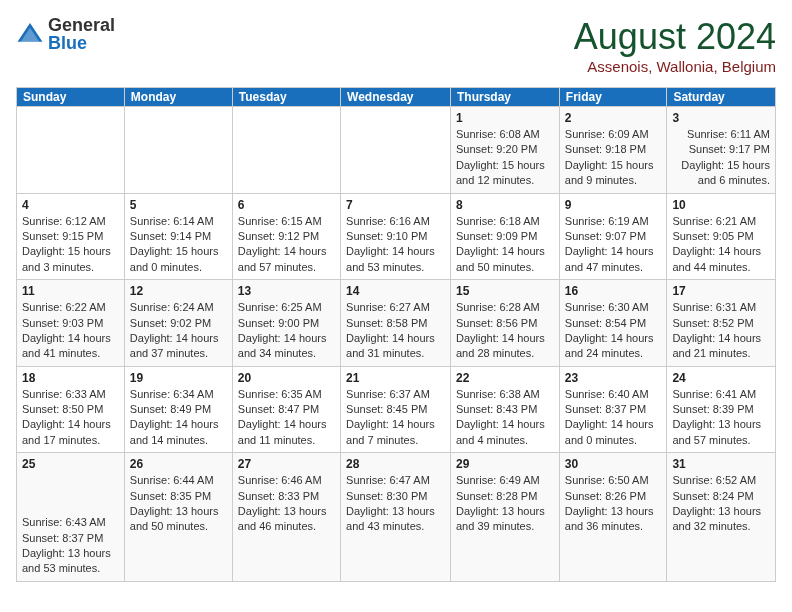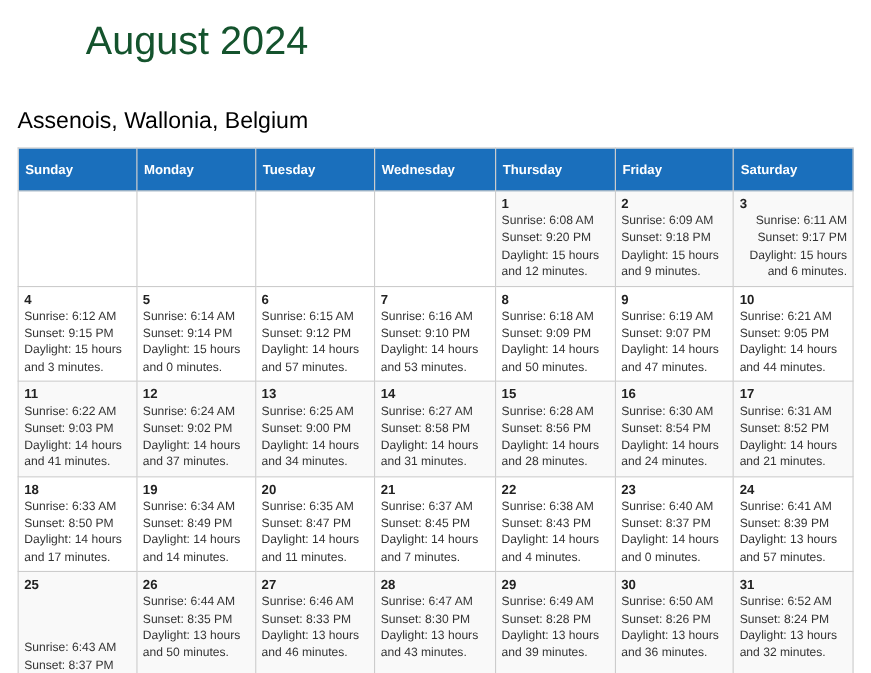--- a/index.html
+++ b/index.html
@@ -36,34 +36,33 @@
     }
     .title-area {
       text-align: right;
     }
     .month-year {
       font-size: 36px;
       font-weight: normal;
       color: #14532d;
     }
     .location {
-      font-size: 21px;
-      color: #000000;
-      margin-top: 40px;
+      font-size: 15px;
+      color: #7f1d1d;
     }
     table {
       width: 100%;
       border-collapse: collapse;
       font-size: 11px;
     }
     thead tr th {
       background: #1a6fbc;
       color: #fff;
       text-align: left;
-      padding: 12px 6px;
+      padding: 2px 6px;
       font-size: 12px;
       font-weight: bold;
       border: 1px solid #ccc;
     }
     tbody tr td {
       vertical-align: top;
       border: 1px solid #ccc;
       padding: 4px 5px;
       width: 113px;
       min-height: 80px;
@@ -83,20 +82,30 @@
     }
     .day-info {
       color: #333;
       line-height: 1.4;
     }
   </style>
 </head>
 <body>
 
 <div class="header-area">
+  <div class="logo">
+    <svg class="logo-icon" viewBox="0 0 36 36">
+      <polygon points="18,4 34,28 2,28" fill="#1a6fbc"></polygon>
+      <polygon points="18,10 30,28 6,28" fill="#fff" opacity="0.3"></polygon>
+    </svg>
+    <div class="logo-text">
+      <span class="logo-general">General</span>
+      <span class="logo-blue">Blue</span>
+    </div>
+  </div>
   <div class="title-area">
     <div class="month-year">August 2024</div>
     <div class="location">Assenois, Wallonia, Belgium</div>
   </div>
 </div>
 
 <table>
   <thead>
     <tr>
         <th>Sunday</th>

